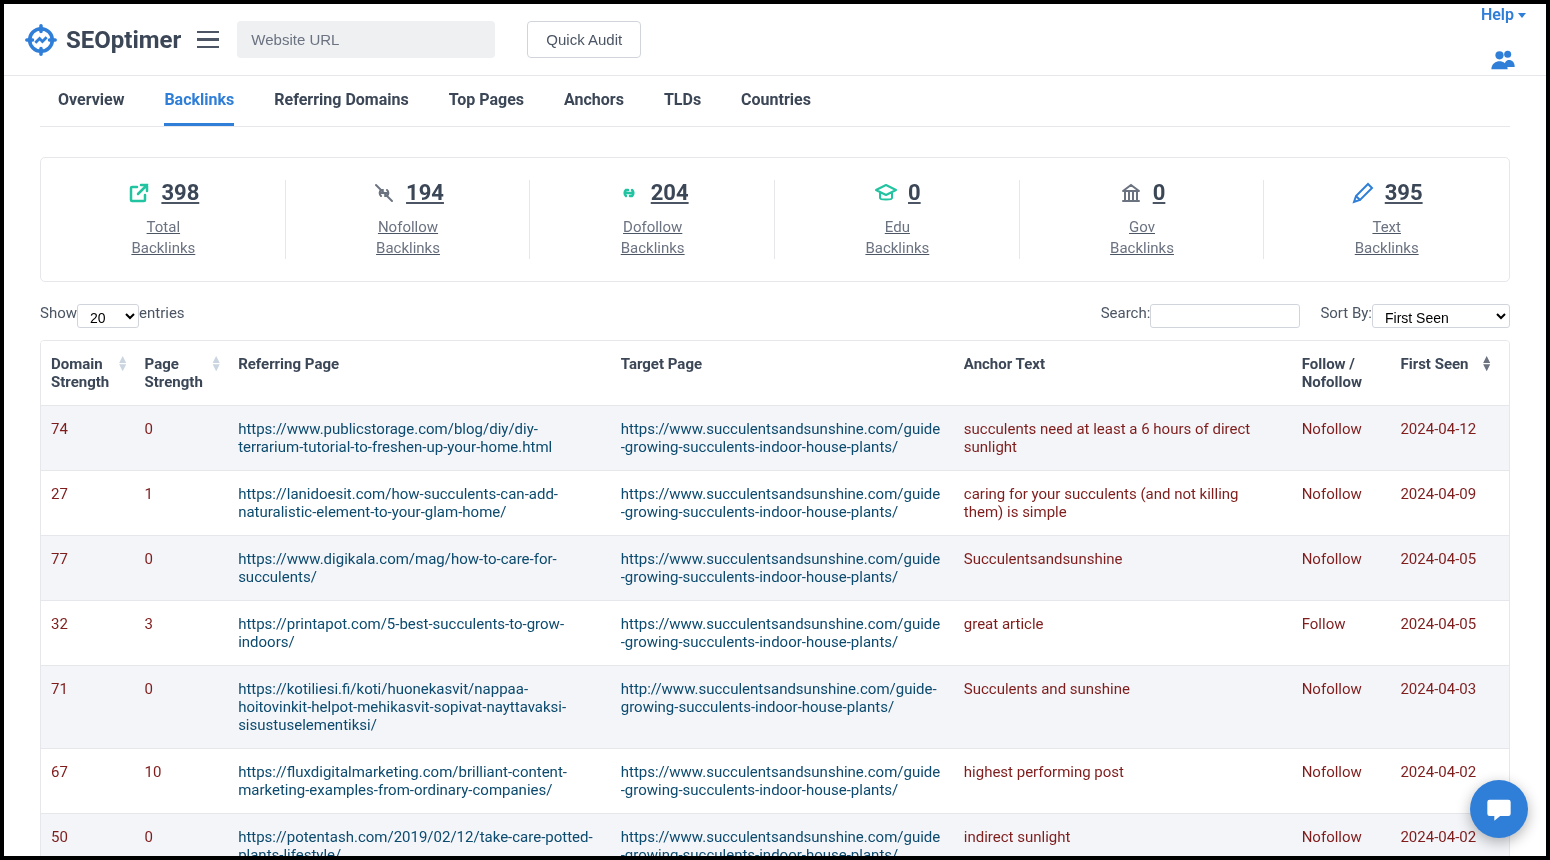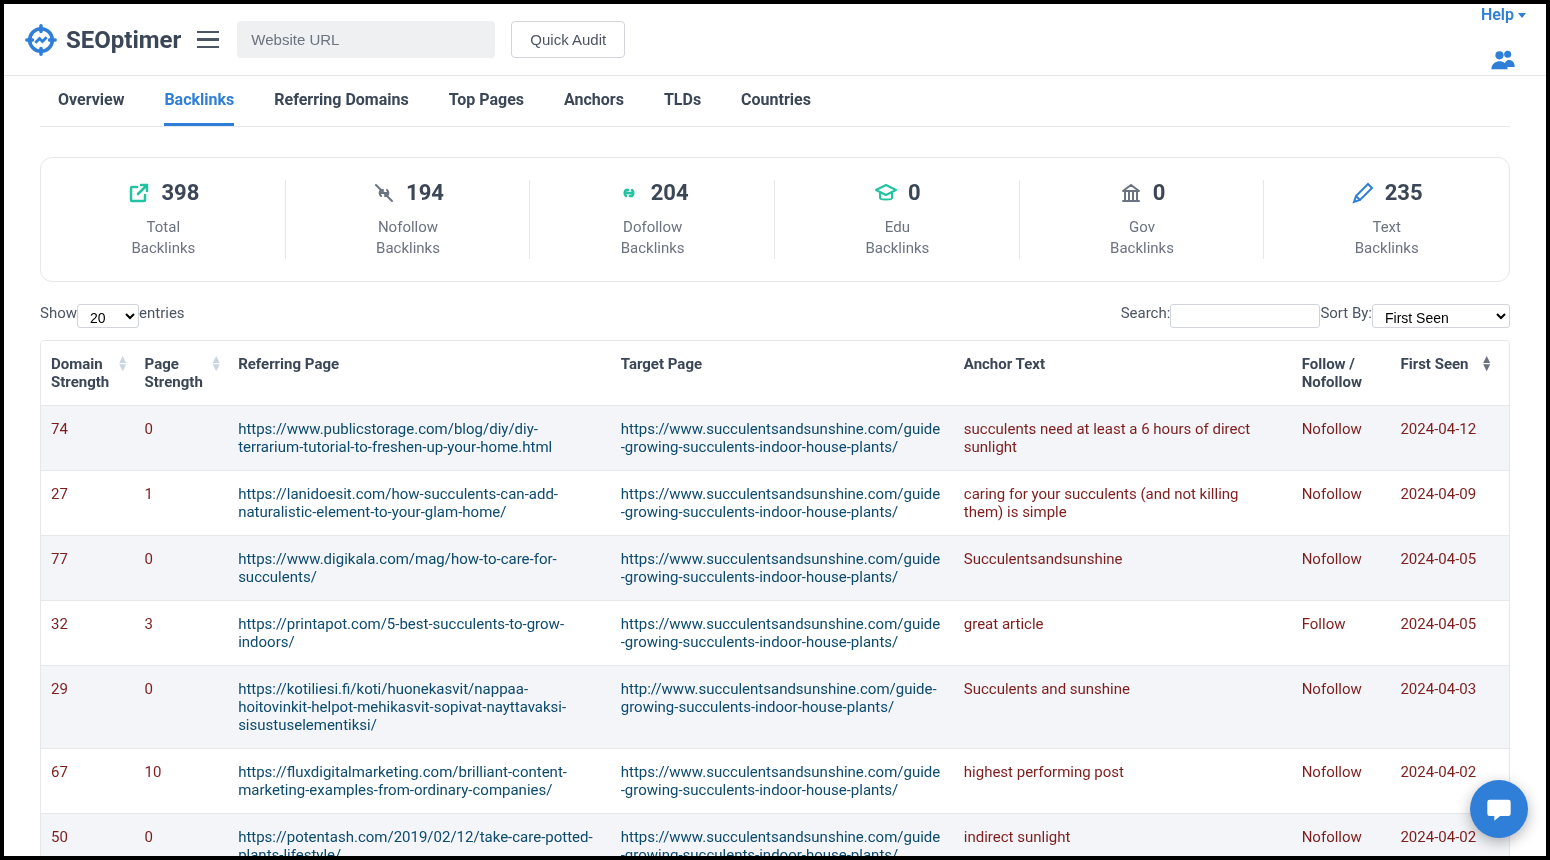--- a/index.html
+++ b/index.html
@@ -4,30 +4,30 @@
 <style>
 * { margin: 0; padding: 0; box-sizing: border-box; }
 body { font-family: -apple-system, BlinkMacSystemFont, "Segoe UI", Roboto, "Helvetica Neue", Arial, sans-serif; background: #ffffff; color: #4b5563; border: 4px solid #000; width: 1550px; height: 860px; overflow: hidden; position: relative; }
 .header { display: flex; align-items: center; padding: 12px 20px; border-bottom: 1px solid #e5e7eb; gap: 16px; height: 72px; }
 .logo { display: flex; align-items: center; gap: 8px; font-size: 24px; font-weight: 700; color: #3b4656; }
 .logo svg { width: 34px; height: 34px; }
 .menu-icon { width: 24px; height: 24px; cursor: pointer; color: #4b5563; display: flex; flex-direction: column; justify-content: center; gap: 5px; }
 .menu-icon span { display: block; height: 2.5px; background: #4b5563; width: 22px; }
 .url-input { width: 258px; padding: 10px 14px; border: none; background: #eef0f2; border-radius: 4px; font-size: 15px; color: #6b7280; }
 .url-input::placeholder { color: #6b7280; }
-.quick-audit { padding: 9px 18px; background: #fff; border: 1px solid #d1d5db; border-radius: 4px; font-size: 15px; color: #4b5563; cursor: pointer; }
+.quick-audit { padding: 9px 18px; background: #fff; border: 1px solid #d1d5db; border-radius: 4px; font-size: 15px; color: #4b5563; cursor: pointer; margin-left: 16px; }
 .header-right { margin-left: auto; display: flex; align-items: center; gap: 22px; flex-direction: column; }
 .help-link { color: #2f7ed8; font-size: 16px; font-weight: 600; display: flex; align-items: center; gap: 4px; cursor: pointer; }
 .help-link .caret { width: 0; height: 0; border-left: 4px solid transparent; border-right: 4px solid transparent; border-top: 5px solid #2f7ed8; margin-top: 2px; }
 .people-icon { width: 28px; height: 28px; color: #2f7ed8; }
 .content { padding: 0 36px; }
 .tabs { display: flex; gap: 40px; padding: 14px 18px 0; border-bottom: 1px solid #e5e7eb; }
 .tab { padding: 0 0 14px 0; font-weight: 700; font-size: 16px; color: #3b4656; cursor: pointer; border-bottom: 3px solid transparent; }
 .tab.active { color: #2f7ed8; border-bottom-color: #2f7ed8; }
-.stats-row { display: flex; margin: 30px 0 22px; border: 1px solid #e5e7eb; border-radius: 12px; }
+.stats-row { display: flex; margin: 30px 0 22px; border: 1px solid #e5e7eb; border-radius: 5px; text-decoration: underline; }
 .stat-card { flex: 1; padding: 22px 12px; text-align: center; position: relative; }
 .stat-card:not(:last-child)::after { content: ''; position: absolute; right: 0; top: 22px; bottom: 22px; width: 1px; background: #e5e7eb; }
 .stat-top { display: flex; align-items: center; justify-content: center; gap: 10px; }
 .stat-icon { width: 24px; height: 24px; }
 .stat-value { font-size: 22px; font-weight: 700; color: #3b4656; }
 .stat-label { margin-top: 12px; font-size: 15px; color: #6b7280; line-height: 1.4; }
 .controls-row { display: flex; margin-bottom: 12px; font-size: 15px; color: #4b5563; }
 .controls-row .spacer { flex: 1; }
 .controls-row select, .controls-row input[type="text"] { padding: 4px 8px; border: 1px solid #d1d5db; border-radius: 3px; font-size: 14px; background: #fff; height: 24px; }
 #entries-select { width: 62px; }
@@ -138,34 +138,34 @@
           </svg>
           <span class="stat-value">0</span>
         </div>
         <div class="stat-label">Gov<br>Backlinks</div>
       </div>
       <div class="stat-card">
         <div class="stat-top">
           <svg class="stat-icon" viewBox="0 0 24 24" fill="none" stroke="#2f7ed8" stroke-linecap="round">
             <path d="M3 21 L5 15 L17 3 L21 7 L9 19 Z M5 15 L9 19" stroke-width="2"></path>
           </svg>
-          <span class="stat-value">235</span>
+          <span class="stat-value">395</span>
         </div>
         <div class="stat-label">Text<br>Backlinks</div>
       </div>
     </div>
 
   <div class="controls-row">
     <span>Show</span>
     <select id="entries-select"><option>20</option></select>
     <span>entries</span>
     <div class="spacer"></div>
     <span>Search:</span>
     <input type="text" id="search-input" style="">
-    <span style="">Sort By:</span>
+    <span style="margin-left:20px">Sort By:</span>
     <select id="sort-select"><option>First Seen</option></select>
   </div>
 
   <div class="table-wrap">
     <table>
       <colgroup>
         <col style="width:90px">
           <col style="width:90px">
           <col style="width:368px">
           <col style="width:330px">
@@ -221,21 +221,21 @@
             <td>32</td>
             <td>3</td>
             <td class="link-cell">https://printapot.com/5-best-succulents-to-grow-indoors/</td>
             <td class="link-cell">https://www.succulentsandsunshine.com/guide-growing-succulents-indoor-house-plants/</td>
             <td>great article</td>
             <td>Follow</td>
             <td>2024-04-05</td>
             <td>2</td>
           </tr>
           <tr>
-            <td>29</td>
+            <td>71</td>
             <td>0</td>
             <td class="link-cell">https://kotiliesi.fi/koti/huonekasvit/nappaa-hoitovinkit-helpot-mehikasvit-sopivat-nayttavaksi-sisustuselementiksi/</td>
             <td class="link-cell">http://www.succulentsandsunshine.com/guide-growing-succulents-indoor-house-plants/</td>
             <td>Succulents and sunshine</td>
             <td>Nofollow</td>
             <td>2024-04-03</td>
             <td>2</td>
           </tr>
           <tr>
             <td>67</td>

